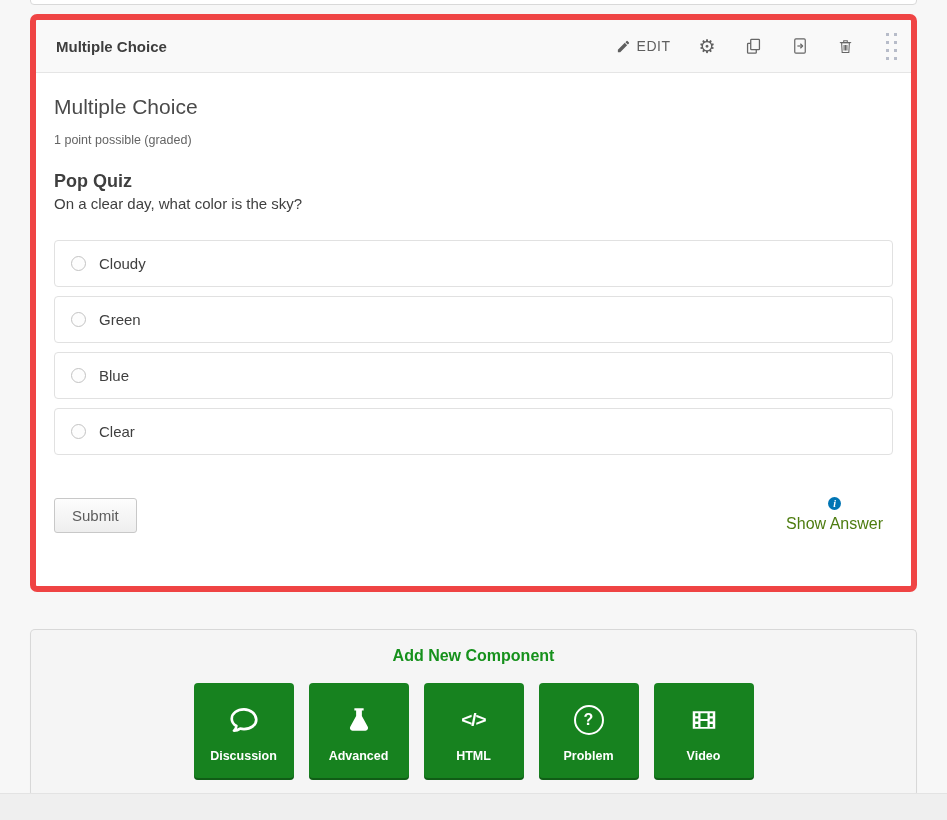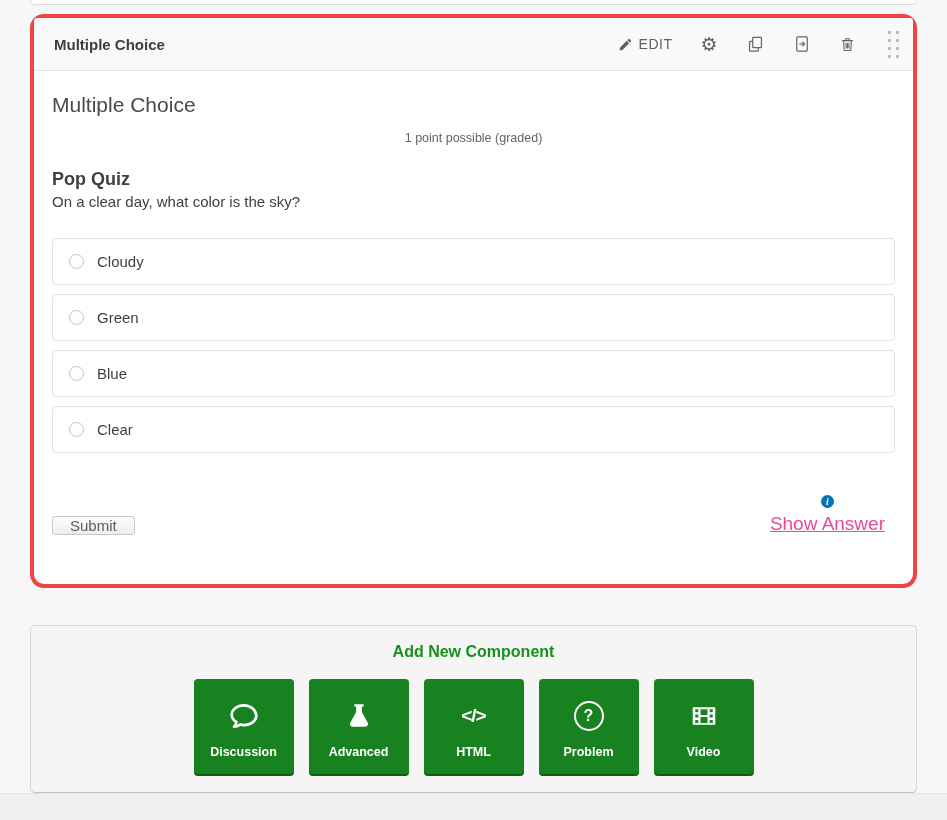--- a/index.html
+++ b/index.html
@@ -17,22 +17,22 @@
   .prev-card {
     height: 12px; margin-top: -7px;
     background: #fff; border: 1px solid #d9d9d9;
     border-radius: 0 0 4px 4px;
   }
 
   
   .component-card {
     margin-top: 9px;
     background: #fff;
-    border: 4px solid #ef4444;
-    border-radius: 14px;
+    border: 6px solid #ef4444;
+    border-radius: 7px;
   }
   .card-header {
     height: 53px;
     display: flex; align-items: center;
     padding: 0 12px 0 20px;
     background: #f9f9f9;
     border-bottom: 1px solid #e5e5e5;
     border-radius: 3px 3px 0 0;
   }
   .card-title { flex: 1; font-size: 15px; font-weight: bold; color: #3e3e3e; }
@@ -48,21 +48,21 @@
   .drag-handle {
     display: grid; grid-template-columns: repeat(2, 3px);
     grid-auto-rows: 3px; gap: 5px;
     margin-left: 4px; padding: 4px 2px; cursor: grab;
   }
   .drag-handle i { background: #b7bcc9; display: block; }
 
   
   .card-body { height: 513px; padding: 22px 18px 0 18px; position: relative; }
   .preview-title { font-size: 21px; font-weight: 400; color: #4a4a4a; margin-bottom: 14px; }
-  .points-text { font-size: 12.5px; color: #646464; margin-bottom: 24px; text-align: center; }
+  .points-text { font-size: 12.5px; color: #646464; margin-bottom: 24px; }
   .question-title { font-size: 18px; font-weight: bold; color: #3f3f3f; margin-bottom: 3px; }
   .question-text { font-size: 15px; color: #3f3f3f; margin-bottom: 28px; }
 
   .choice-option {
     display: flex; align-items: center;
     height: 47px; padding: 16px 16px;
     border: 1px solid #e1e1e1; border-radius: 4px;
     margin-bottom: 9px; cursor: pointer; background: #fff;
   }
   .radio {
@@ -71,35 +71,35 @@
     margin-right: 13px; flex: none;
   }
   .option-label { font-size: 15px; color: #3f3f3f; }
 
   .submit-row {
     margin-top: 42px;
     display: flex; justify-content: space-between; align-items: flex-end;
   }
   .submit-btn {
     font-family: inherit; font-size: 15px; color: #5c5c5c;
-    padding: 0 17px;
+    padding: 8px 17px;
     background: linear-gradient(#fdfdfd, #eeeeee);
     border: 1px solid #c8c8c8; border-radius: 3px; cursor: pointer;
   }
   .show-answer {
     display: flex; flex-direction: column; align-items: center; gap: 5px;
     margin-right: 10px; cursor: pointer; text-decoration: none;
   }
   .info-icon {
     width: 13px; height: 13px; border-radius: 50%;
     background: #0075b4; color: #fff;
     font-family: "Liberation Serif", serif; font-weight: bold; font-size: 10px;
     display: flex; align-items: center; justify-content: center; font-style: italic;
   }
-  .show-answer-label { color: #ec4899; font-size: 19px; text-decoration: underline; }
+  .show-answer-label { color: #4d7c0f; font-size: 16px; }
 
   
   .add-panel {
     margin-top: 37px; height: 168px;
     background: #f5f5f5;
     border: 1px solid #d8d8d8; border-bottom-color: #c2c2c2;
     box-shadow: 0 1px 1px rgba(0,0,0,.06);
     border-radius: 5px;
     padding-top: 15px; text-align: center;
   }

